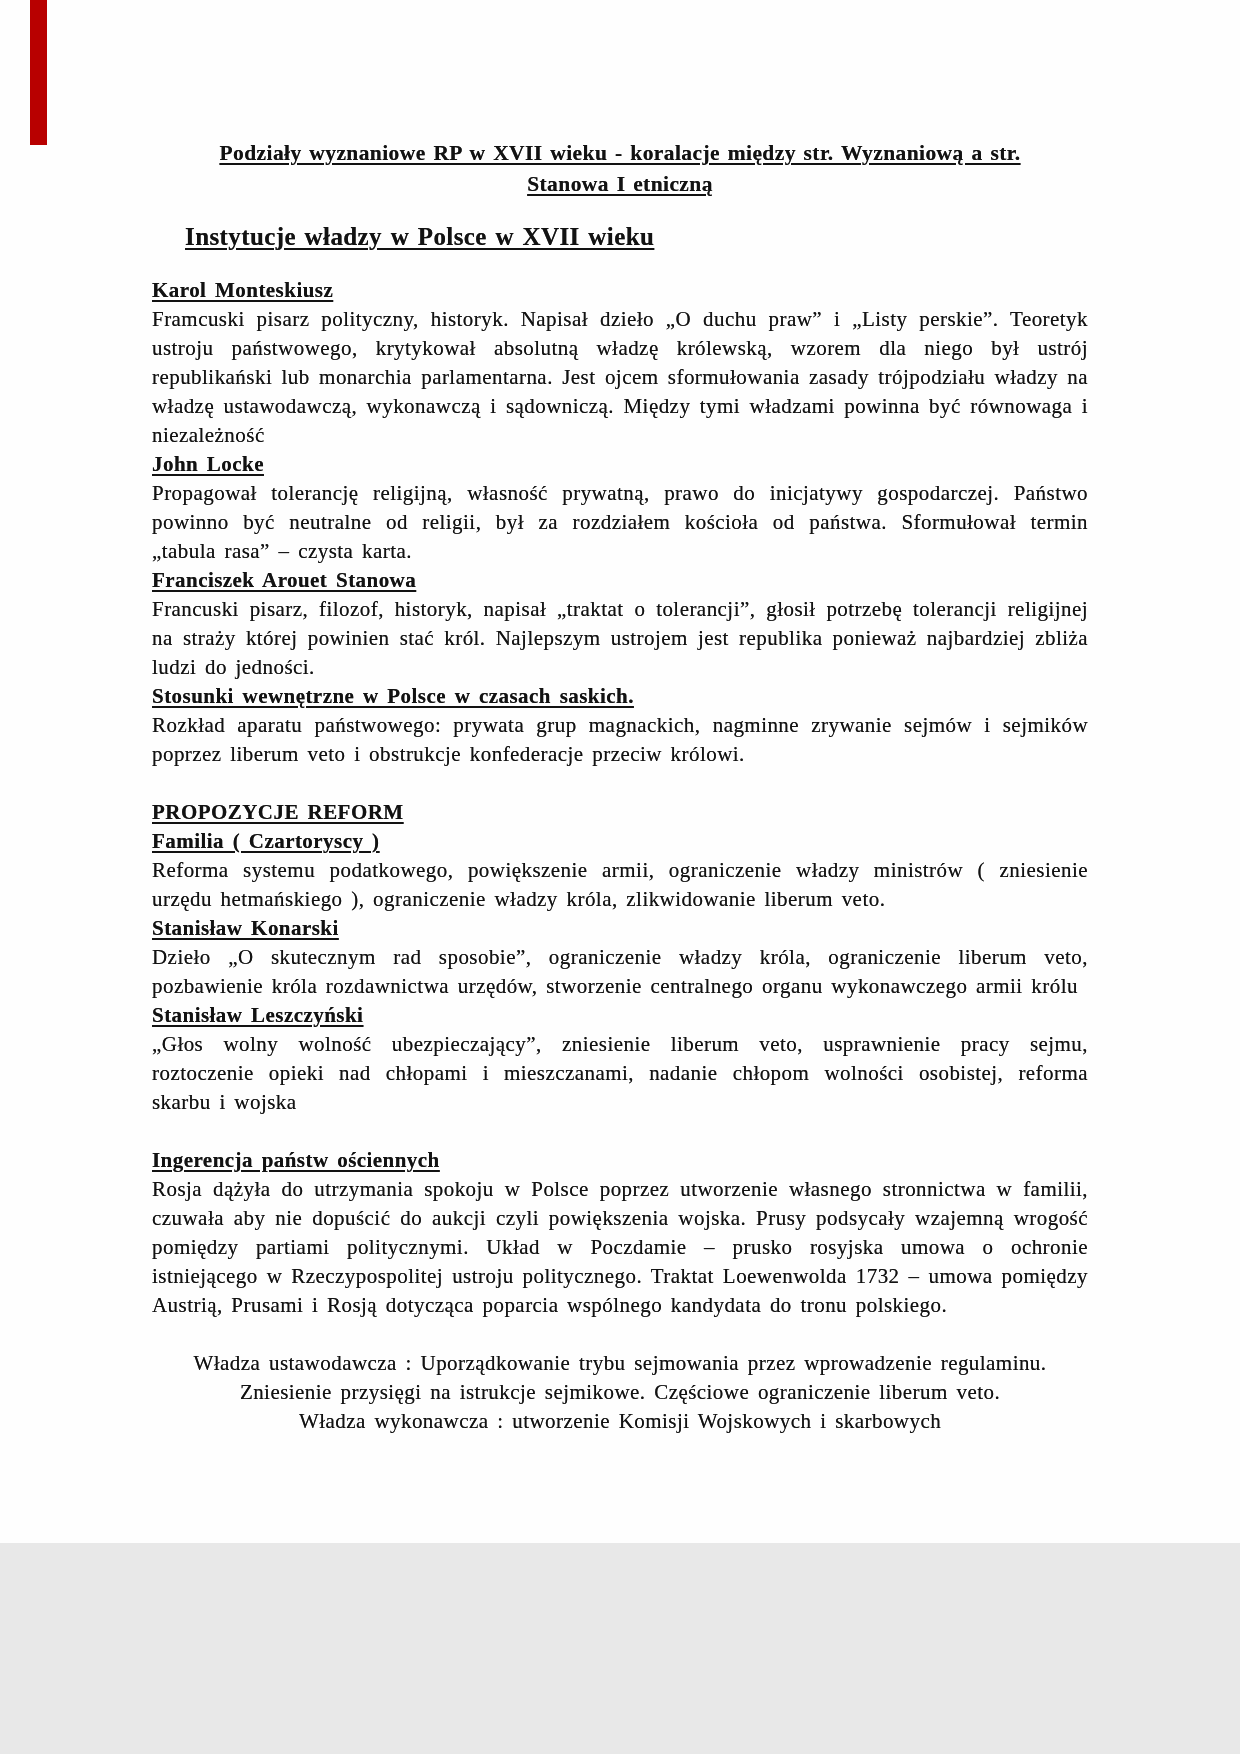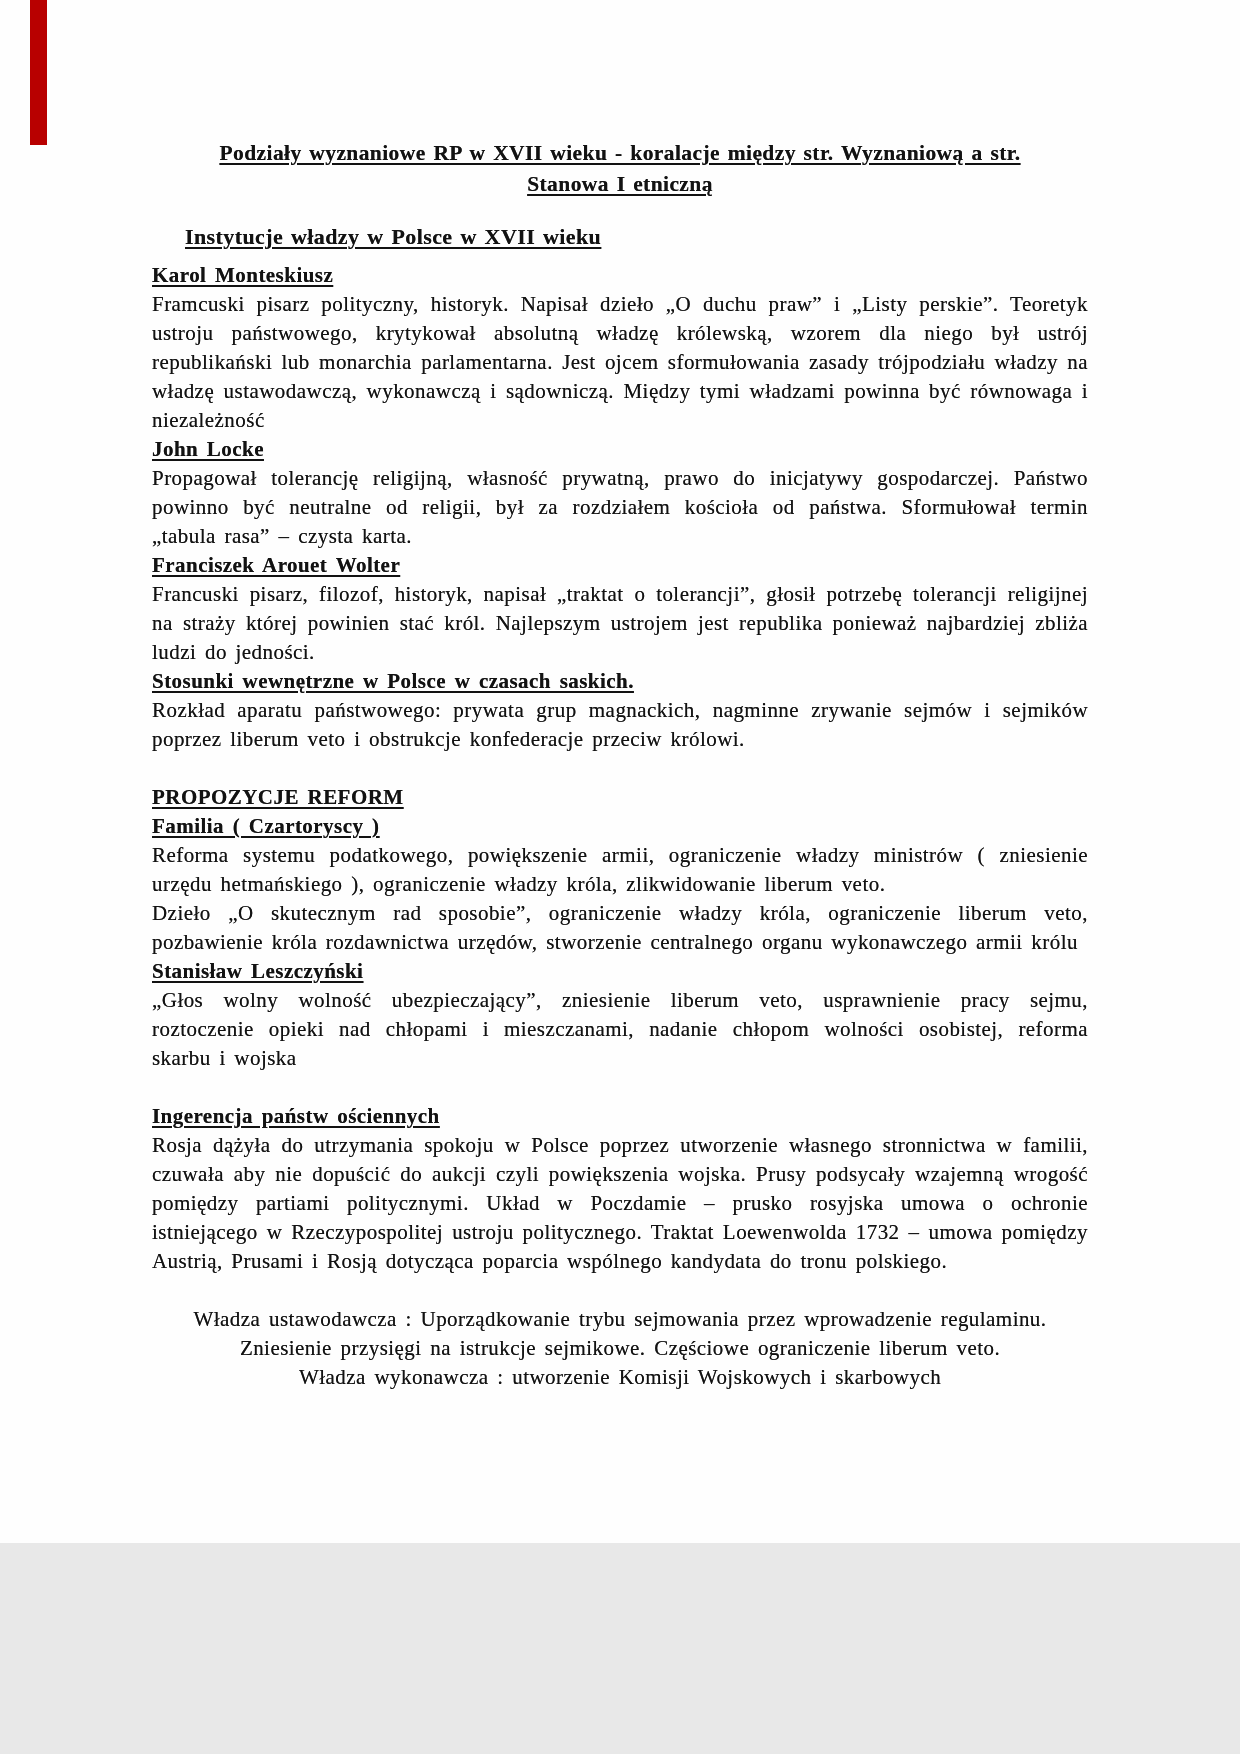--- a/index.html
+++ b/index.html
@@ -32,26 +32,26 @@
     word-spacing:2px;
     margin-bottom:21px;
   }
   .doc-title .u {
     text-decoration:underline;
     text-decoration-thickness:2px;
     text-underline-offset:3px;
   }
   .doc-heading {
     font-weight:bold;
-    font-size:22px;
+    font-size:25px;
     line-height:31px;
     letter-spacing:0.4px;
     word-spacing:2px;
     padding-left:33px;
-    margin-bottom:9px;
+    margin-bottom:24px;
   }
   .doc-heading .u {
     text-decoration:underline;
     text-decoration-thickness:2px;
     text-underline-offset:3px;
   }
   .body-blocks {
     font-size:21px;
     line-height:29px;
     letter-spacing:0.45px;
@@ -85,28 +85,29 @@
 
     <div class="doc-heading">
       <span class="u">Instytucje władzy w Polsce w XVII wieku</span>
     </div>
 
     <div class="body-blocks" id="blocks">
         <div class="blk-label"><span class="u">Karol Monteskiusz</span></div>
         <div class="blk-paragraph">Framcuski pisarz polityczny, historyk. Napisał dzieło „O duchu praw” i „Listy perskie”. Teoretyk ustroju państwowego, krytykował absolutną władzę królewską, wzorem dla niego był ustrój republikański lub monarchia parlamentarna. Jest ojcem sformułowania zasady trójpodziału władzy na władzę ustawodawczą, wykonawczą i sądowniczą. Między tymi władzami powinna być równowaga i niezależność</div>
         <div class="blk-label"><span class="u">John Locke</span></div>
         <div class="blk-paragraph">Propagował tolerancję religijną, własność prywatną, prawo do inicjatywy gospodarczej. Państwo powinno być neutralne od religii, był za rozdziałem kościoła od państwa. Sformułował termin „tabula rasa” – czysta karta.</div>
-        <div class="blk-label"><span class="u">Franciszek Arouet Wolter</span></div>
+        <div class="blk-label"><span class="u">Franciszek Arouet Stanowa</span></div>
         <div class="blk-paragraph">Francuski pisarz, filozof, historyk, napisał „traktat o tolerancji”, głosił potrzebę tolerancji religijnej na straży której powinien stać król. Najlepszym ustrojem jest republika ponieważ najbardziej zbliża ludzi do jedności.</div>
         <div class="blk-label"><span class="u">Stosunki wewnętrzne w Polsce w czasach saskich.</span></div>
         <div class="blk-paragraph">Rozkład aparatu państwowego: prywata grup magnackich, nagminne zrywanie sejmów i sejmików poprzez liberum veto i obstrukcje konfederacje przeciw królowi.</div>
         <div class="blk-spacer"></div>
         <div class="blk-label"><span class="u">PROPOZYCJE REFORM</span></div>
         <div class="blk-label"><span class="u">Familia ( Czartoryscy )</span></div>
         <div class="blk-paragraph">Reforma systemu podatkowego, powiększenie armii, ograniczenie władzy ministrów ( zniesienie urzędu hetmańskiego ), ograniczenie władzy króla, zlikwidowanie liberum veto.</div>
+        <div class="blk-label"><span class="u">Stanisław Konarski</span></div>
         <div class="blk-paragraph">Dzieło „O skutecznym rad sposobie”, ograniczenie władzy króla, ograniczenie liberum veto, pozbawienie króla rozdawnictwa urzędów, stworzenie centralnego organu wykonawczego armii królu</div>
         <div class="blk-label"><span class="u">Stanisław Leszczyński</span></div>
         <div class="blk-paragraph">„Głos wolny wolność ubezpieczający”, zniesienie liberum veto, usprawnienie pracy sejmu, roztoczenie opieki nad chłopami i mieszczanami, nadanie chłopom wolności osobistej, reforma skarbu i wojska</div>
         <div class="blk-spacer"></div>
         <div class="blk-label"><span class="u">Ingerencja państw ościennych</span></div>
         <div class="blk-paragraph">Rosja dążyła do utrzymania spokoju w Polsce poprzez utworzenie własnego stronnictwa w familii, czuwała aby nie dopuścić do aukcji czyli powiększenia wojska. Prusy podsycały wzajemną wrogość pomiędzy partiami politycznymi. Układ w Poczdamie – prusko rosyjska umowa o ochronie istniejącego w Rzeczypospolitej ustroju politycznego. Traktat Loewenwolda 1732 – umowa pomiędzy Austrią, Prusami i Rosją dotycząca poparcia wspólnego kandydata do tronu polskiego.</div>
         <div class="blk-spacer"></div>
         <div class="blk-line">Władza ustawodawcza : Uporządkowanie trybu sejmowania przez wprowadzenie regulaminu.</div>
         <div class="blk-line">Zniesienie przysięgi na istrukcje sejmikowe. Częściowe ograniczenie liberum veto.</div>
         <div class="blk-line">Władza wykonawcza : utworzenie Komisji Wojskowych i skarbowych</div>

